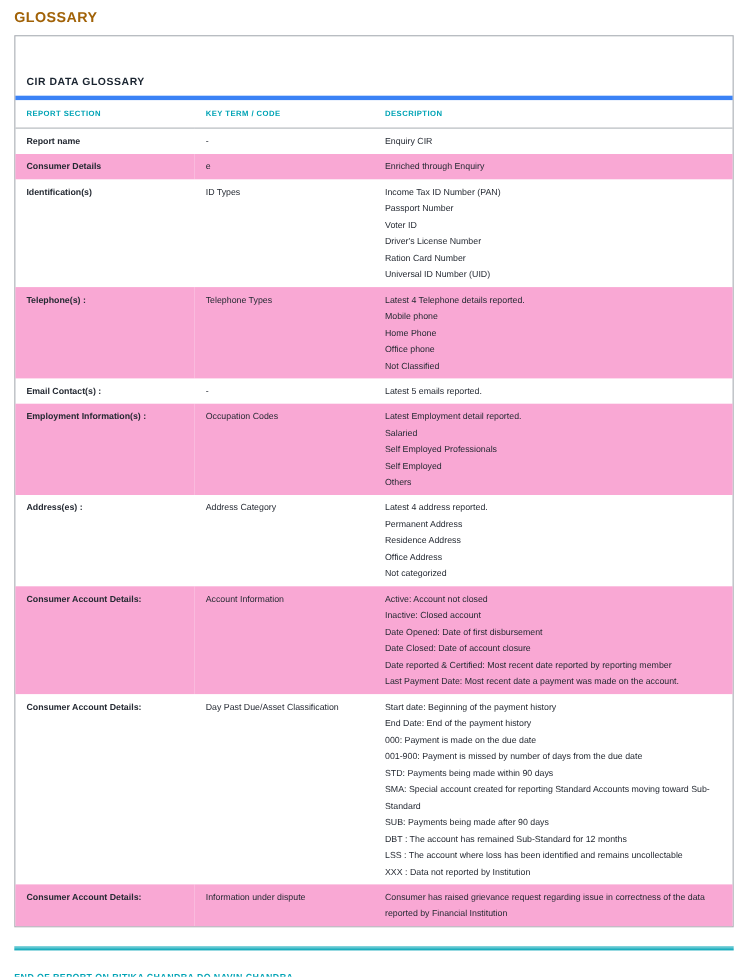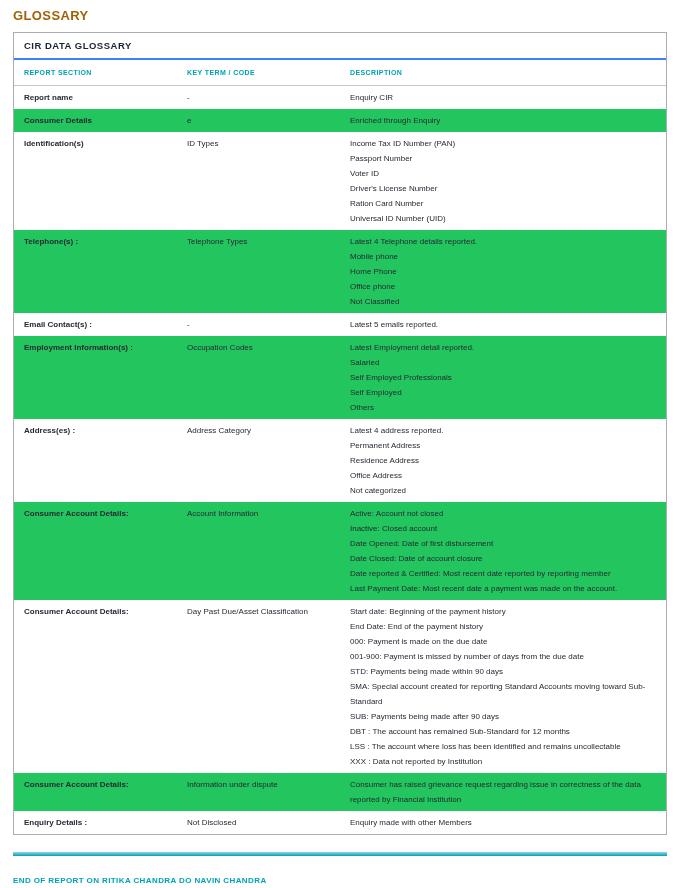--- a/index.html
+++ b/index.html
@@ -25,21 +25,22 @@
   .glossary-box {
     border: 1px solid #a9adb3;
     background: #ffffff;
   }
   .box-header {
     font-size: 9.5px;
     font-weight: bold;
     color: #1a2430;
     letter-spacing: 0.5px;
     padding: 7px 10px;
-    border-bottom: 2px solid #3b82f6;
+    border-bottom: 4px solid #3b82f6;
+    margin-top: 29px;
   }
 
   table.glossary {
     width: 100%;
     border-collapse: collapse;
     table-layout: fixed;
   }
   col.c1 { width: 25%; }
   col.c2 { width: 25%; }
   col.c3 { width: 50%; }
@@ -54,21 +55,21 @@
     border-bottom: 1px solid #c7cacd;
   }
 
   tbody td {
     vertical-align: top;
     font-size: 8px;
     line-height: 15px;
     padding: 4px 10px;
     color: #252a33;
   }
-  tbody tr.alt { background: #22c55e; }
+  tbody tr.alt { background: #f9a8d4; }
   td.col-section { font-weight: bold; }
   .desc-line { line-height: 15px; }
 
   .footer { margin-top: 17px; }
   .footer-divider-bar {
     height: 4px;
     background: linear-gradient(to bottom, #8fd8df, #00a3b5);
   }
   .end-text {
     margin-top: 20px;
@@ -197,27 +198,20 @@
               <div class="desc-line">XXX : Data not reported by Institution</div>
             </td>
           </tr>
           <tr class="alt">
             <td class="col-section">Consumer Account Details:</td>
             <td class="col-key">Information under dispute</td>
             <td class="col-desc">
               <div class="desc-line">Consumer has raised grievance request regarding issue in correctness of the data reported by Financial Institution</div>
             </td>
           </tr>
-          <tr>
-            <td class="col-section">Enquiry Details :</td>
-            <td class="col-key">Not Disclosed</td>
-            <td class="col-desc">
-              <div class="desc-line">Enquiry made with other Members</div>
-            </td>
-          </tr>
         </tbody>
     </table>
   </div>
 
   <div class="footer">
     <div class="footer-divider-bar"></div>
     <div class="end-text">END OF REPORT ON RITIKA CHANDRA DO NAVIN CHANDRA</div>
 
   </div>
 

